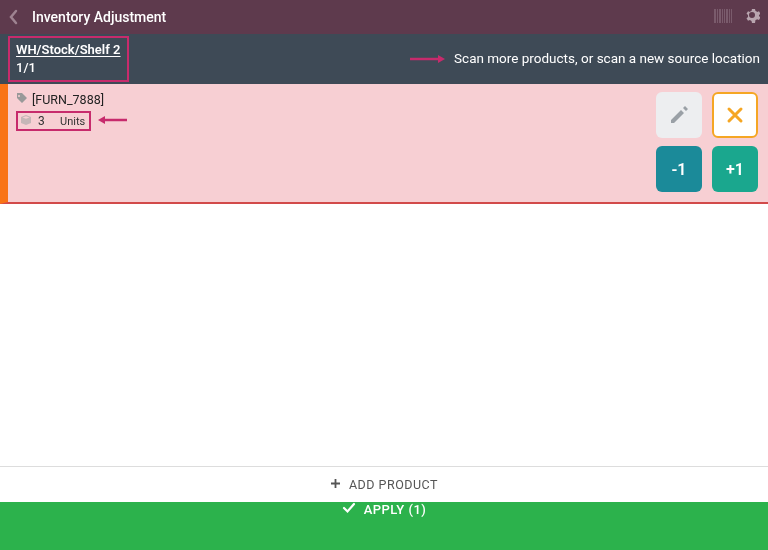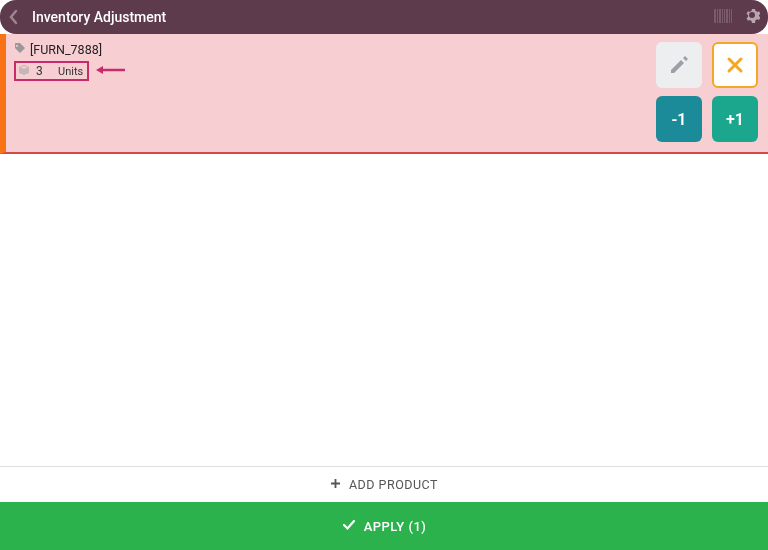--- a/index.html
+++ b/index.html
@@ -5,21 +5,20 @@
   * { box-sizing: border-box; margin: 0; padding: 0; font-family: -apple-system, BlinkMacSystemFont, "Segoe UI", Roboto, sans-serif; }
   html, body { width: 768px; height: 550px; overflow: hidden; }
 
   .topbar {
     background: #5e3a4d;
     height: 34px;
     display: flex;
     align-items: center;
     padding: 0 8px;
     color: #fff;
-    border-radius: 16px;
   }
   .topbar .back-chevron {
     color: #9e8391;
     font-size: 18px;
     width: 20px;
     cursor: pointer;
     display: flex;
     align-items: center;
   }
   .topbar .title {
@@ -63,21 +62,21 @@
   }
   .long-arrow {
     color: #c72b6c;
     margin-right: 8px;
     display: inline-block;
     vertical-align: middle;
   }
 
   .product-row {
     background: #f7cfd3;
-    border-left: 6px solid #f97316;
+    border-left: 8px solid #f97316;
     border-bottom: 2px solid #d24a4a;
     padding: 8px 10px 10px 8px;
     display: flex;
     position: relative;
     min-height: 118px;
   }
   .product-info {
     flex: 1;
     font-size: 12.5px;
     color: #333;
@@ -137,21 +136,20 @@
     letter-spacing: 0.5px;
     cursor: pointer;
   }
   .add-bar .plus-sym { margin-right: 8px; font-weight: bold; }
 
   .apply-bar {
     height: 48px;
     background: #2cb24c;
     color: #fff;
     display: flex;
-    align-items: center;
     justify-content: center;
     font-size: 13px;
     letter-spacing: 0.5px;
     cursor: pointer;
     font-weight: 500;
   }
   .apply-bar .check-sym { margin-right: 8px; }
 
   .page {
     display: flex;
@@ -194,20 +192,34 @@
           </svg>
       </span>
       <span class="gear-icon">
         <svg width="16" height="16" viewBox="0 0 16 16">
             <path fill="currentColor" d="M8 5a3 3 0 100 6 3 3 0 000-6zm7 3c0 .4 0 .7-.1 1l1.6 1.3-1.5 2.6-1.9-.7c-.5.4-1 .7-1.6.9L11 16H8l-.5-2c-.6-.2-1.1-.5-1.6-.9l-1.9.7L2.5 11.2 4.1 10C4 9.7 4 9.4 4 9s0-.7.1-1L2.5 6.8 4 4.2l1.9.7c.5-.4 1-.7 1.6-.9L8 2h3l.5 2c.6.2 1.1.5 1.6.9l1.9-.7 1.5 2.6L14.9 8c.1.3.1.6.1 1z" opacity="0.85"></path>
           </svg>
       </span>
     </div>
   </div>
 
+  <div class="locbar">
+    <div class="loc-box">
+      <div class="loc-path">WH/Stock/Shelf 2</div>
+      <div class="loc-count">1/1</div>
+    </div>
+    <div class="spacer"></div>
+    <span class="long-arrow">
+      <svg width="36" height="10" viewBox="0 0 36 10">
+          <line x1="0" y1="5" x2="30" y2="5" stroke="currentColor" stroke-width="2.5"></line>
+          <path d="M28 1 L35 5 L28 9 Z" fill="currentColor"></path>
+        </svg>
+    </span>
+    <div class="scan-hint">Scan more products, or scan a new source location</div>
+  </div>
 
   <div class="content-area">
 
     <div class="product-row">
       <div class="product-info">
         <div class="tag-line">
           <span class="tag-icon">
             <svg width="12" height="12" viewBox="0 0 12 12">
                 <path fill="currentColor" d="M1 1h5l5 5-5 5-5-5V1zm2 2a1 1 0 100 2 1 1 0 000-2z"></path>
               </svg>

